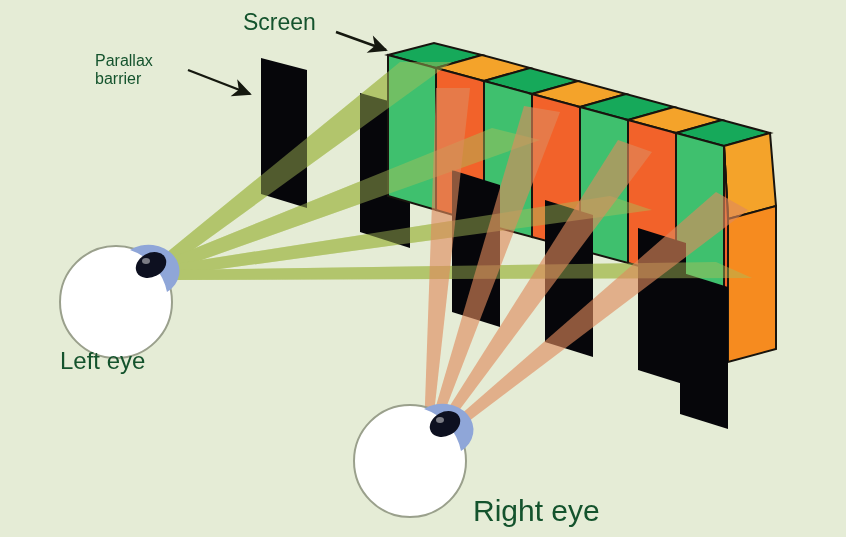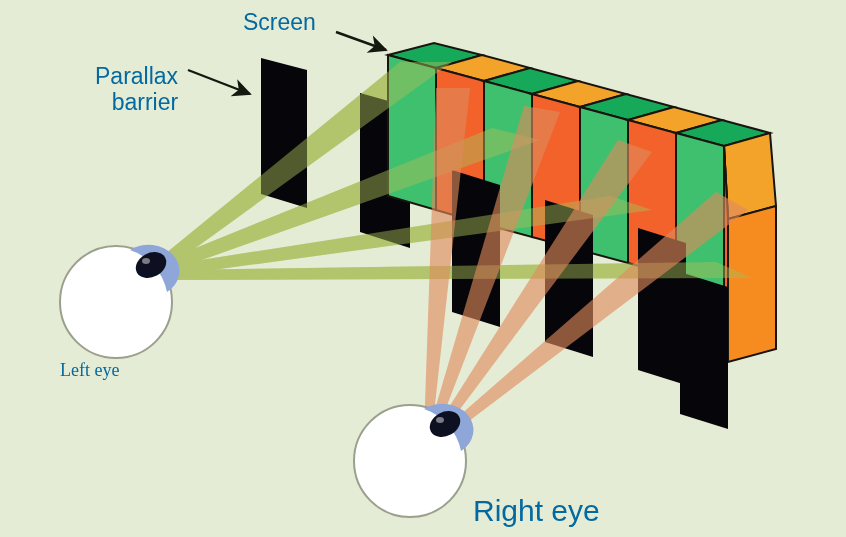--- a/index.html
+++ b/index.html
@@ -6,30 +6,30 @@
   body{
     width:846px;height:537px;
     background:#e5ecd6;
     font-family:"Liberation Sans", sans-serif;
     overflow:hidden;
     position:relative;
   }
   #stage{position:absolute;inset:0;width:846px;height:537px;}
   .lbl{
     position:absolute;
-    color:#0369a1;
+    color:#14532d;
     font-family:"Liberation Sans", sans-serif;
     font-weight:400;
     white-space:pre;
     line-height:1.12;
     letter-spacing:0px;
   }
-  #lbl-parallax{left:95px;top:64px;font-size:23px;text-align:right;}
+  #lbl-parallax{left:95px;top:52px;font-size:16px;}
   #lbl-screen{left:243px;top:10px;font-size:23px;}
-  #lbl-left-eye{left:60px;top:360px;font-size:18px;font-family:Liberation Serif, serif;}
+  #lbl-left-eye{left:60px;top:348px;font-size:24px;}
   #lbl-right-eye{left:473px;top:494px;font-size:30px;}
 </style>
 </head>
 <body>
 
 <svg id="stage" viewBox="0 0 846 537" xmlns="http://www.w3.org/2000/svg">
 
   <defs>
     <marker id="arrowhead" markerWidth="9" markerHeight="9" refX="7.6" refY="4.2" orient="auto" markerUnits="strokeWidth">
       <path d="M0.4,0.4 L8.4,4.2 L0.4,8.0 L2.6,4.2 Z" fill="#15180f"></path>

